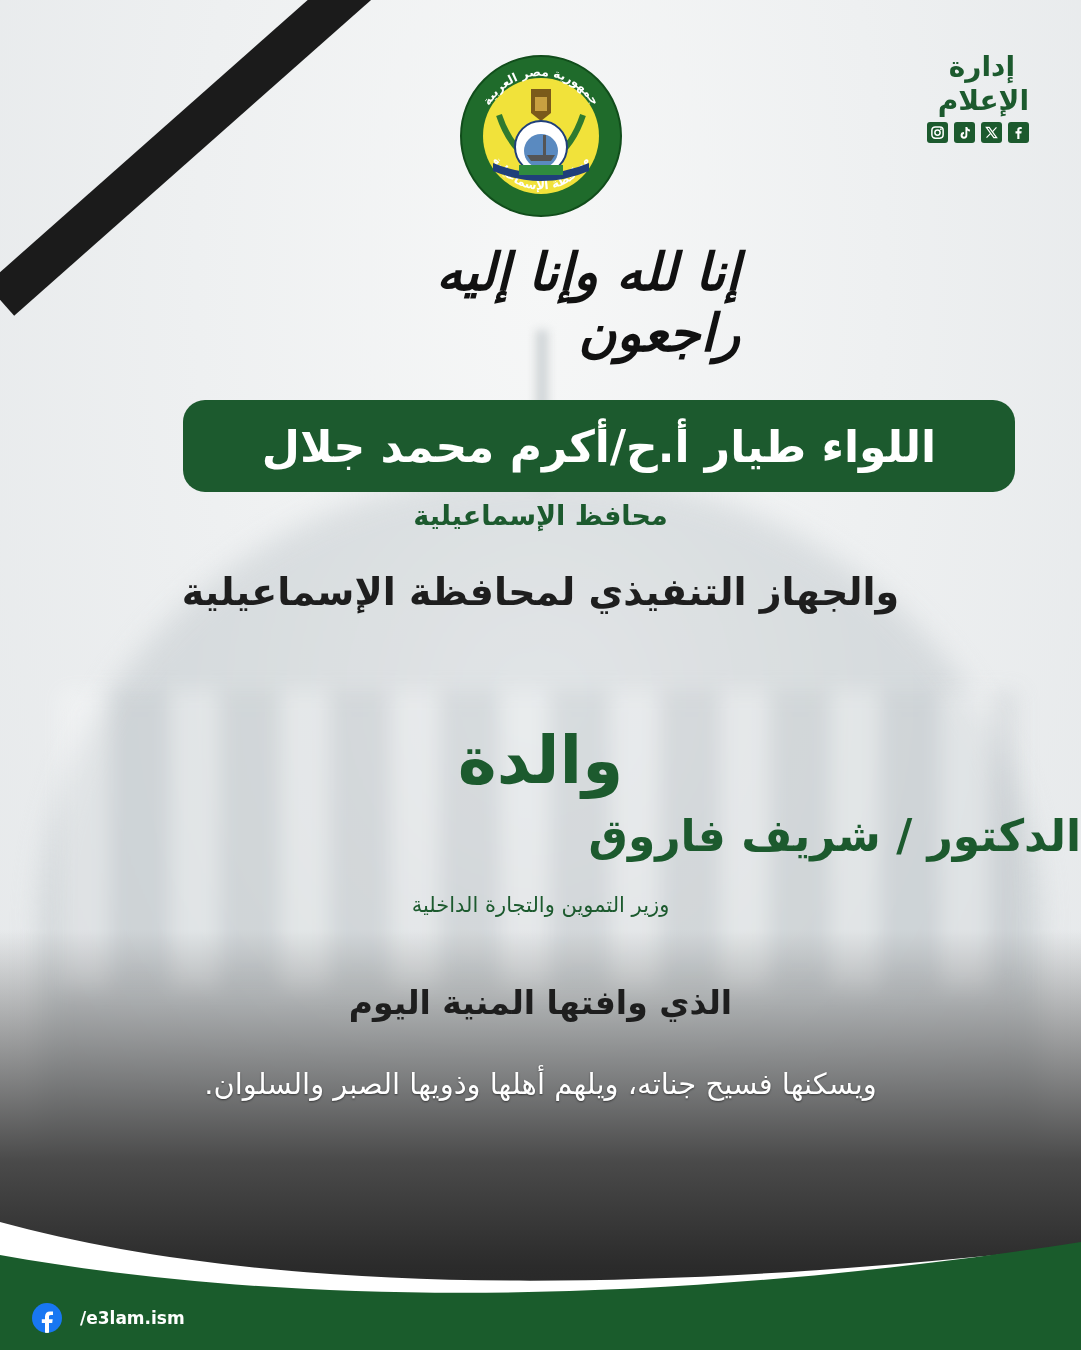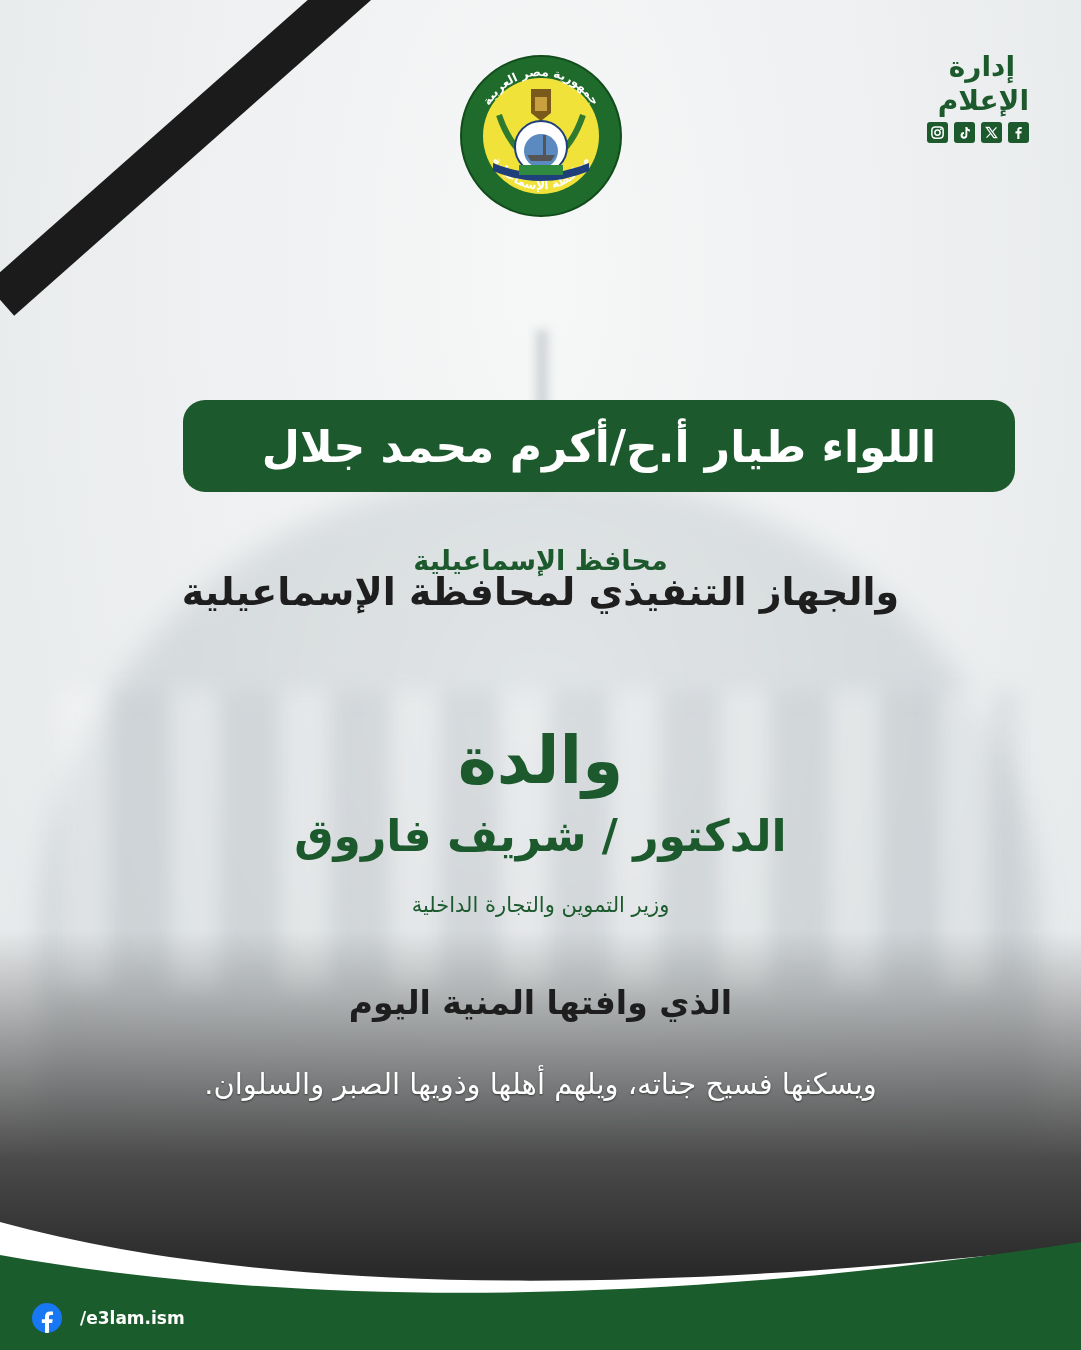--- a/index.html
+++ b/index.html
@@ -75,25 +75,25 @@
     }
 
     .center-text { position: absolute; left: 0; right: 0; text-align: center; direction: rtl; }
 
     .name-box {
       position: absolute; left: 183px; top: 400px; width: 832px; height: 92px;
       background: #1c5a2e; border-radius: 22px;
       display: flex; align-items: center; justify-content: center;
       color: #fff; font-weight: bold; font-size: 44px; direction: rtl;
     }
-    .governor-title { top: 500px; color: #1c5a2e; font-weight: bold; font-size: 27px; margin-top: 45px; }
+    .governor-title { top: 500px; color: #1c5a2e; font-weight: bold; font-size: 27px; }
     .exec-body { top: 570px; color: #1e1e1e; font-weight: bold; font-size: 38px; }
     .mourn-line { top: 668px; color: #2a2a2a; font-size: 27px; }
     .mother-of { top: 722px; color: #1c5a2e; font-weight: bold; font-size: 66px; }
-    .doctor-name { top: 810px; color: #1c5a2e; font-weight: bold; font-size: 44px; }
+    .doctor-name { top: 810px; color: #1c5a2e; font-weight: bold; font-size: 44px; text-align: right; }
     .minister-title { top: 893px; color: #1c5a2e; font-size: 21px; }
     .passed-today { top: 983px; color: #1e1e1e; font-weight: bold; font-size: 33px; }
     .prayer {
       top: 1065px; color: #ffffff; font-size: 29px; line-height: 38px;
       text-shadow: 0 1px 2px rgba(0,0,0,.5);
     }
 
     
     .fb-handle {
       position: absolute; left: 32px; top: 1303px; display: flex; align-items: center; gap: 18px;
@@ -171,20 +171,21 @@
 
     <circle cx="82" cy="92" r="26" fill="#fff" stroke="#1f3f7a" stroke-width="2"></circle>
     <circle cx="82" cy="96" r="17" fill="#5a8ac0"></circle>
     <path d="M68 100 h28 l-4 6 h-20z" fill="#555"></path>
     <rect x="84" y="80" width="3" height="20" fill="#555"></rect>
 
     <path d="M34 108 q48 20 96 0 v8 q-48 20 -96 0z" fill="#1f3f7a"></path>
     <rect x="60" y="110" width="44" height="10" fill="#2f8a3f"></rect>
   </svg>
 
+  <div class="calligraphy">إنا لله وإنا إليه راجعون</div>
 
   <div class="name-box">
     <span>اللواء طيار أ.ح/أكرم محمد جلال</span>
   </div>
 
   <div class="center-text governor-title">محافظ الإسماعيلية</div>
   <div class="center-text exec-body">والجهاز التنفيذي لمحافظة الإسماعيلية</div>
   <div class="center-text mother-of">والدة</div>
   <div class="center-text doctor-name">الدكتور / شريف فاروق</div>
   <div class="center-text minister-title">وزير التموين والتجارة الداخلية</div>

